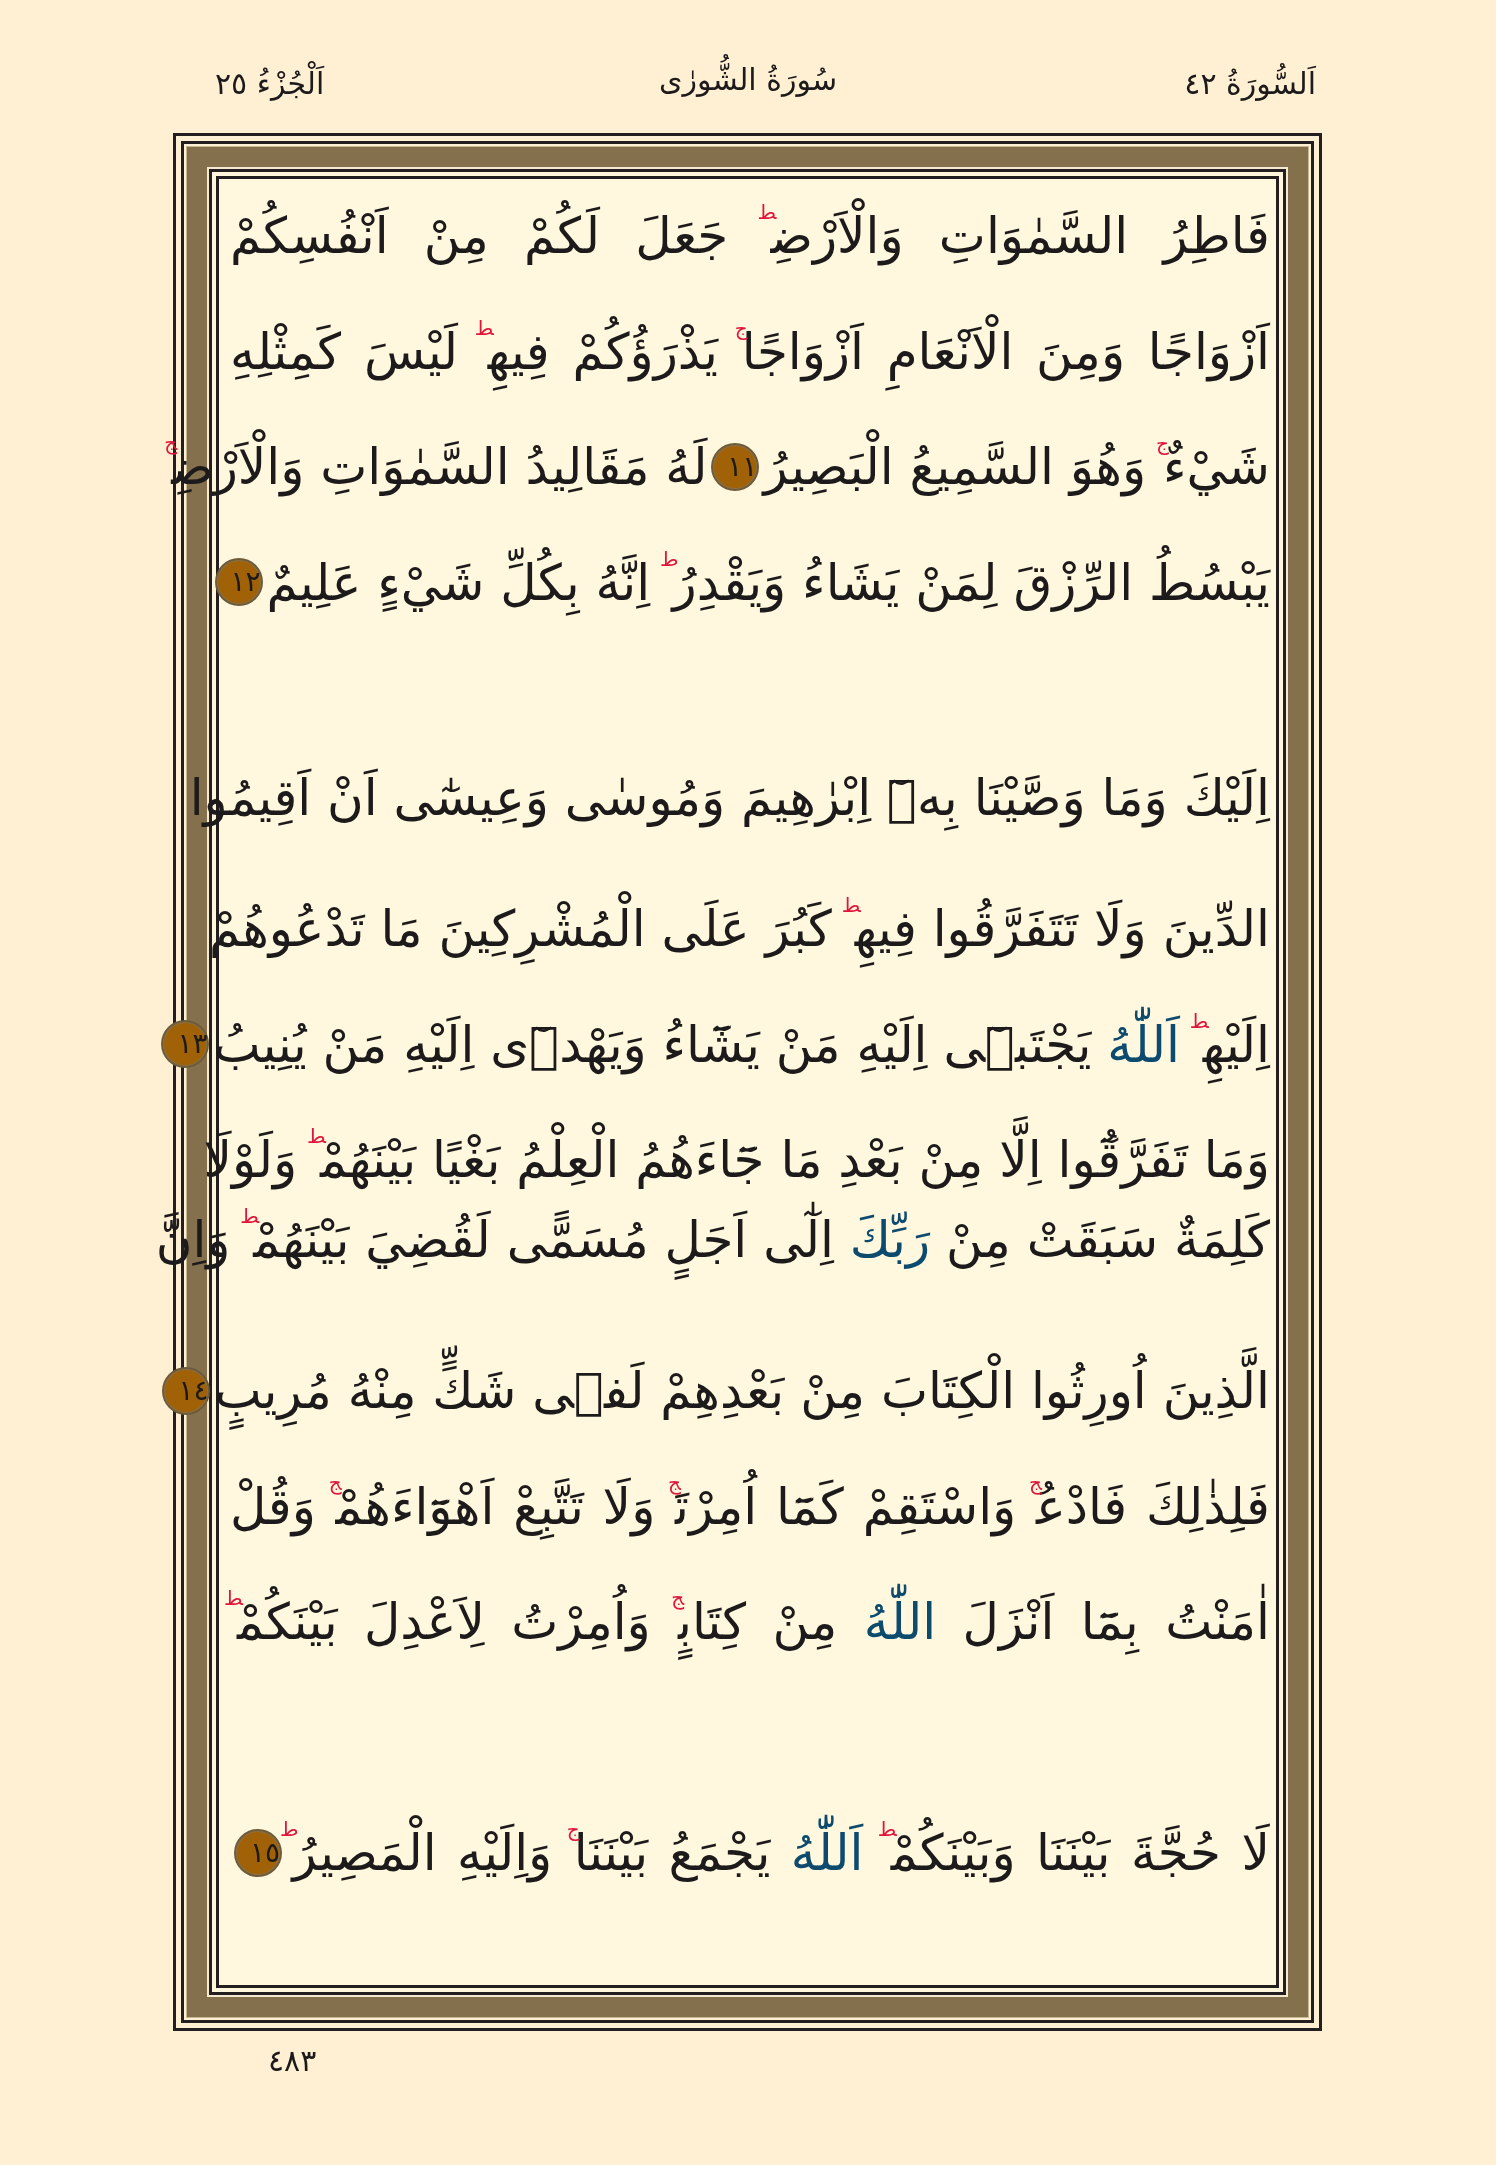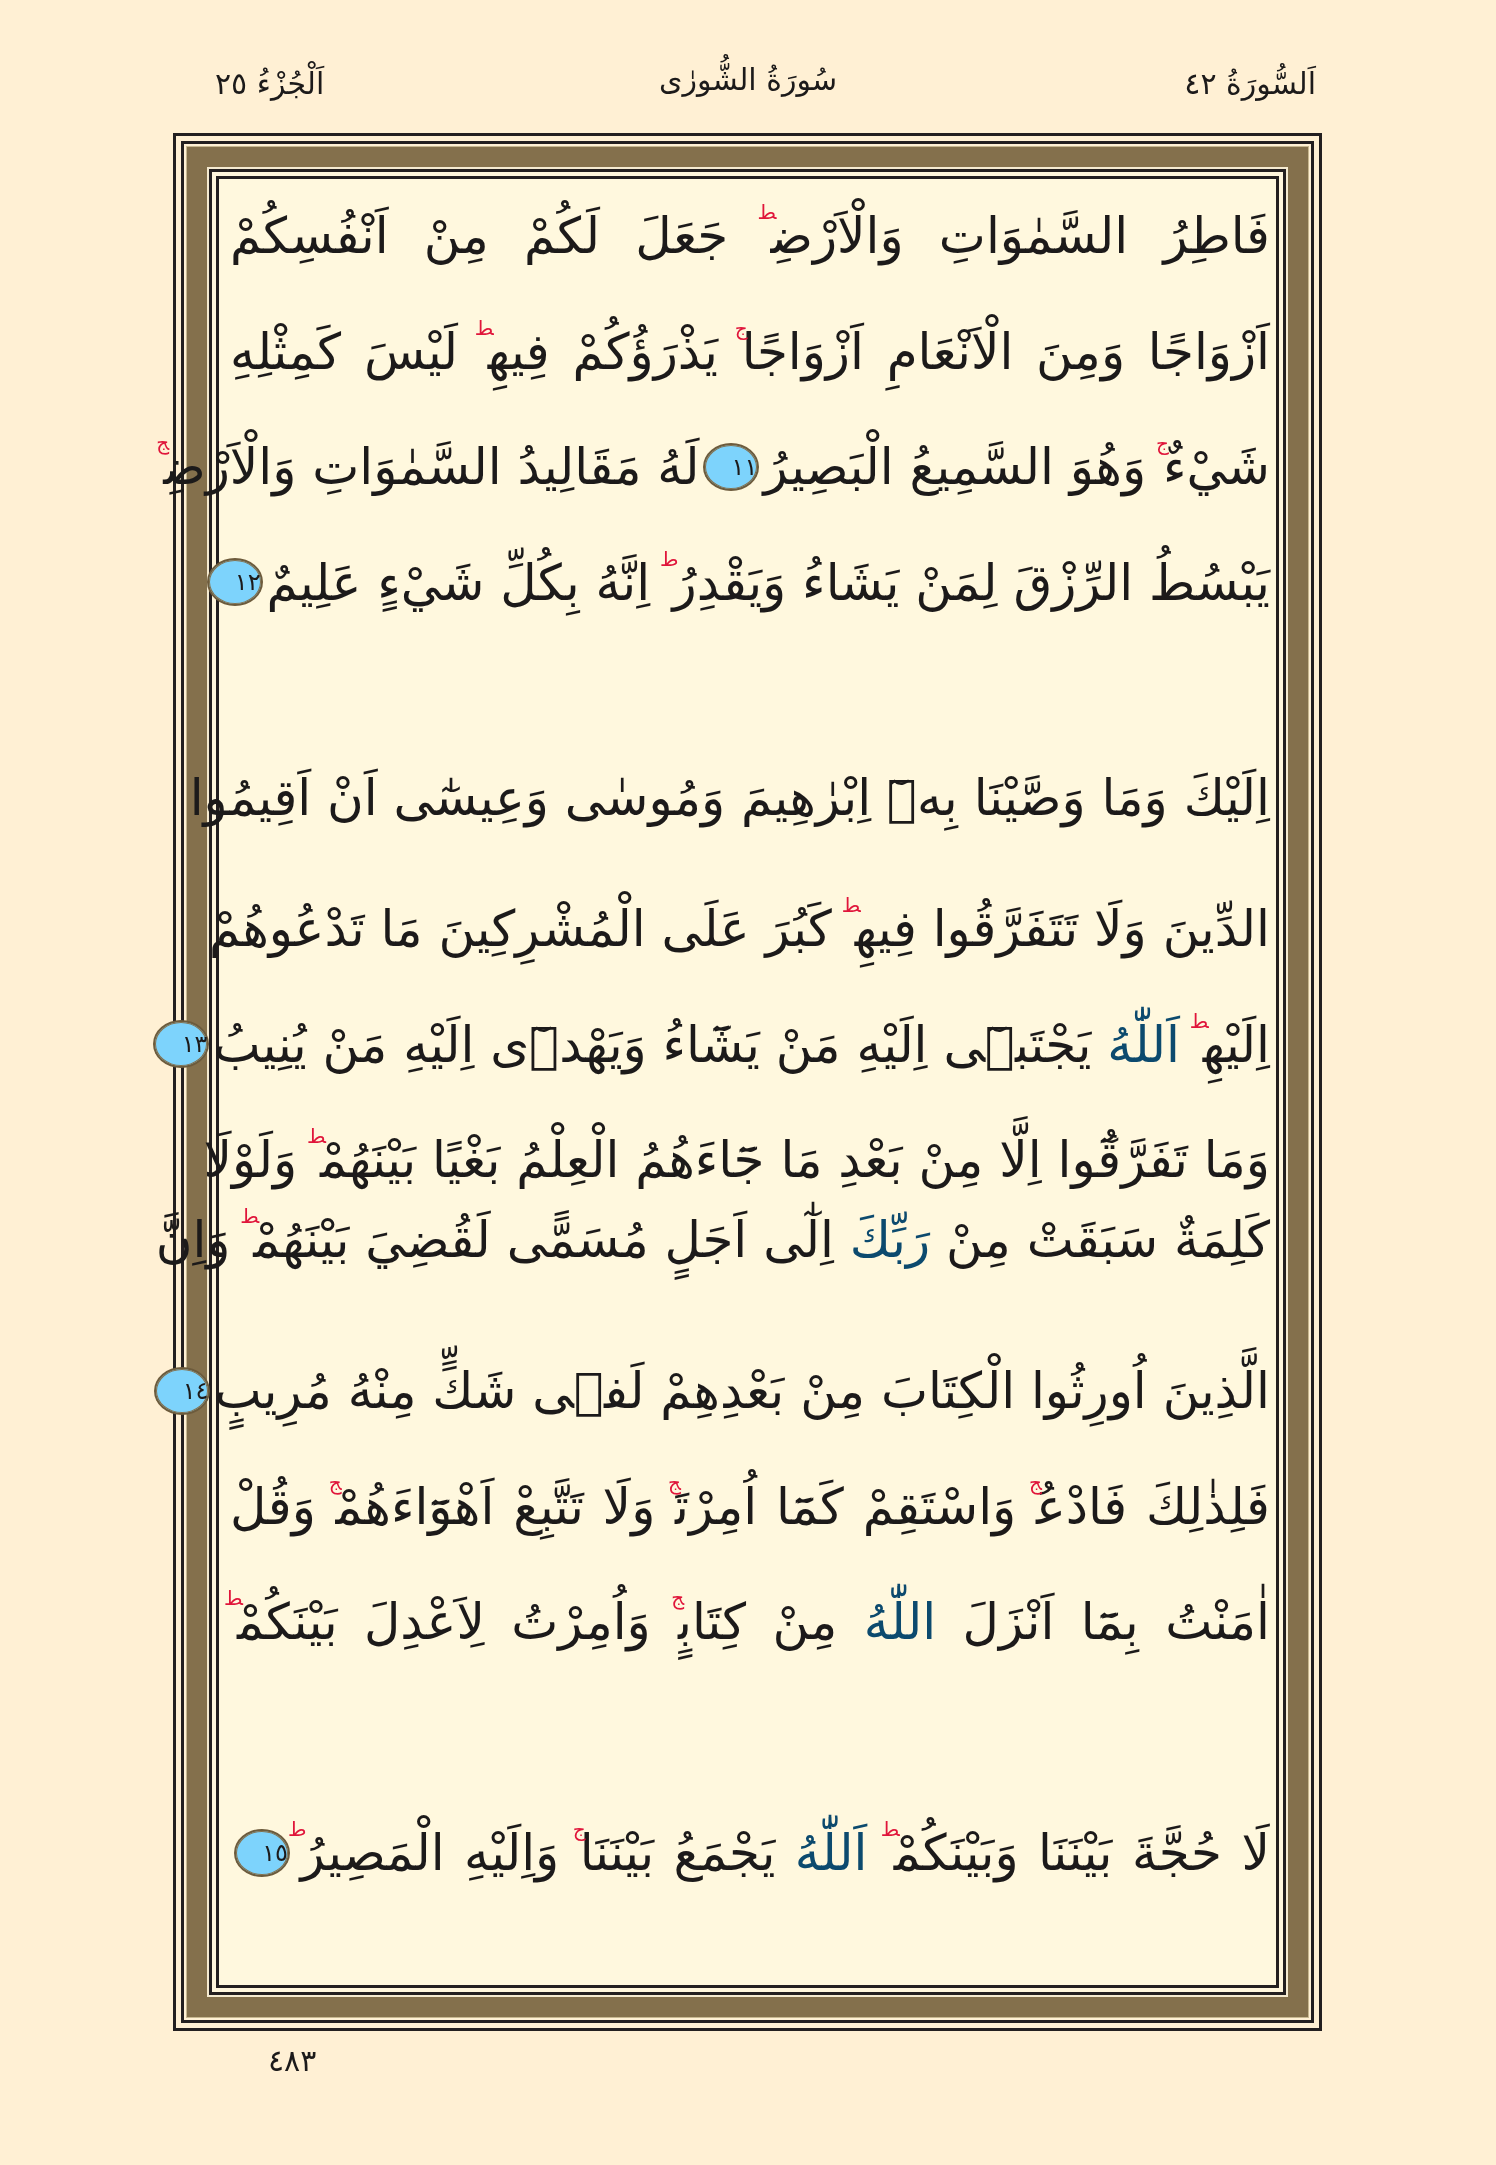--- a/index.html
+++ b/index.html
@@ -74,27 +74,27 @@
   .seg-red { color: #0c4a6e; }
   .pause {
     color: #e0153a;
     font-size: 20px;
     position: relative;
     top: -34px;
     margin: 0 -6px;
   }
   .ayah {
     display: inline-block;
-    width: 52px;
+    width: 44px;
     height: 44px;
     border-radius: 50%;
-    background: #7dd3fc;
+    background: #a16207;
     box-shadow: 0 0 0 2px #6d5b3c, 0 0 0 1px #84704c inset;
     color: #1c1a1a;
-    font-size: 24px;
+    font-size: 28px;
     line-height: 44px;
     text-align: center;
     vertical-align: middle;
     margin: 0 6px;
     position: relative;
     top: -4px;
     direction: rtl;
   }
   .page-number {
     position: absolute;

